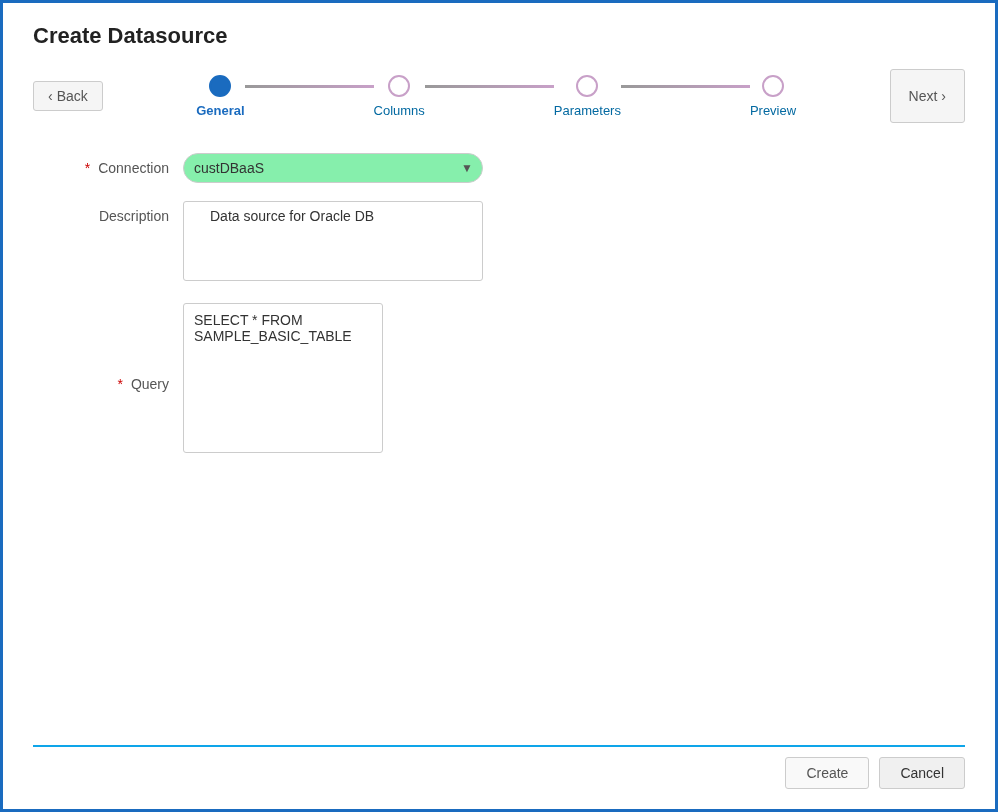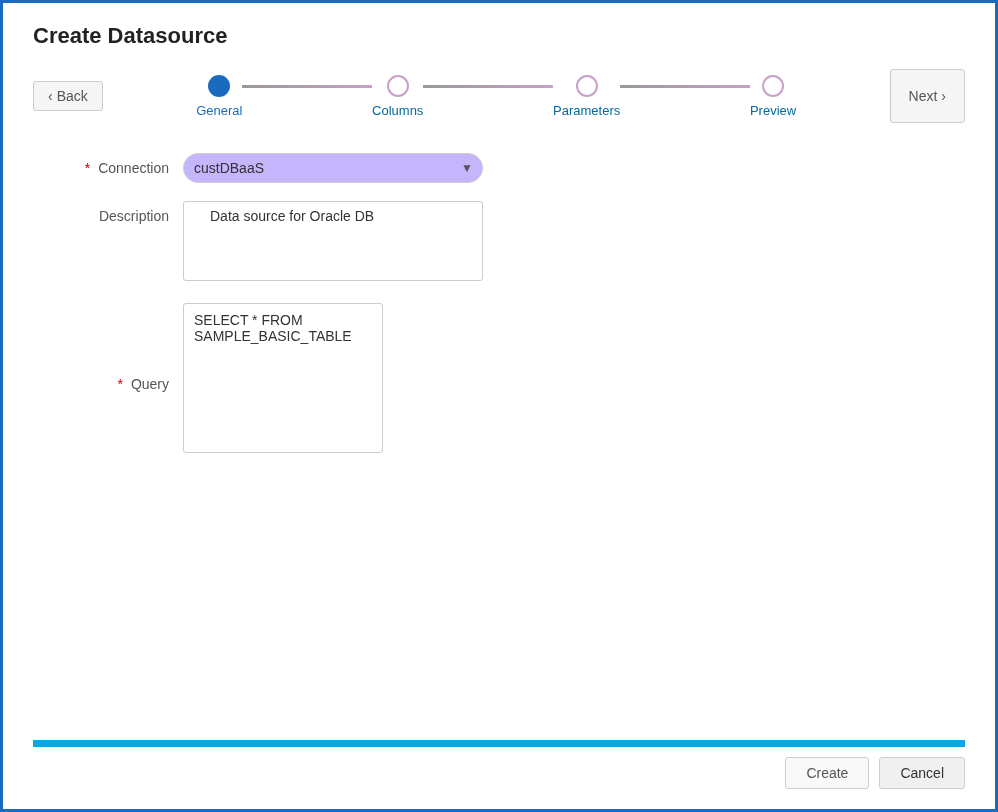--- a/index.html
+++ b/index.html
@@ -89,21 +89,21 @@
       background: #fff;
       border-color: #c8a0c8;
     }
 
     .step-label {
       font-size: 13px;
       margin-top: 6px;
       white-space: nowrap;
     }
 
-    .step-label.active { color: #1a6bbf; font-weight: normal; }
+    .step-label.active { color: #1a6bbf; font-weight: bold; }
     .step-label.inactive { color: #0369a1; }
 
     .step-connector {
       flex: 1;
       height: 3px;
       background: linear-gradient(to right, #999, #c8a0c8);
       margin-bottom: 20px;
     }
 
     .next-button {
@@ -155,21 +155,21 @@
       display: inline-block;
       width: 300px;
     }
 
     .form-select {
       width: 100%;
       padding: 6px 30px 6px 10px;
       border: 1px solid #ccc;
       border-radius: 15px;
       font-size: 14px;
-      background: #c4b5fd;
+      background: #86efac;
       appearance: none;
       color: #333;
       cursor: pointer;
     }
 
     .select-arrow {
       position: absolute;
       right: 10px;
       top: 50%;
       transform: translateY(-50%);
@@ -219,21 +219,21 @@
       outline: none;
       font-family: Arial, sans-serif;
     }
 
     
     .footer-actions {
       display: flex;
       justify-content: flex-end;
       gap: 10px;
       padding-top: 10px;
-      border-top: 7px solid #0ea5e9;
+      border-top: 2px solid #0ea5e9;
       margin-top: auto;
     }
 
     .btn-create {
       padding: 7px 20px;
       border: 1px solid #ccc;
       background: #f9f9f9;
       color: #555;
       font-size: 14px;
       cursor: pointer;

